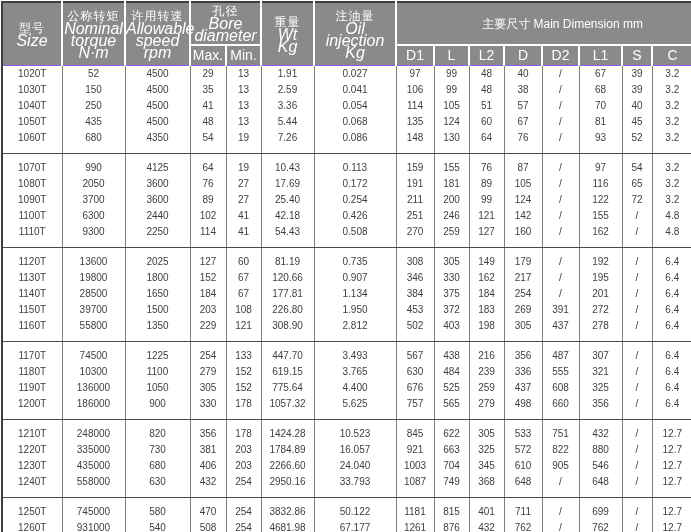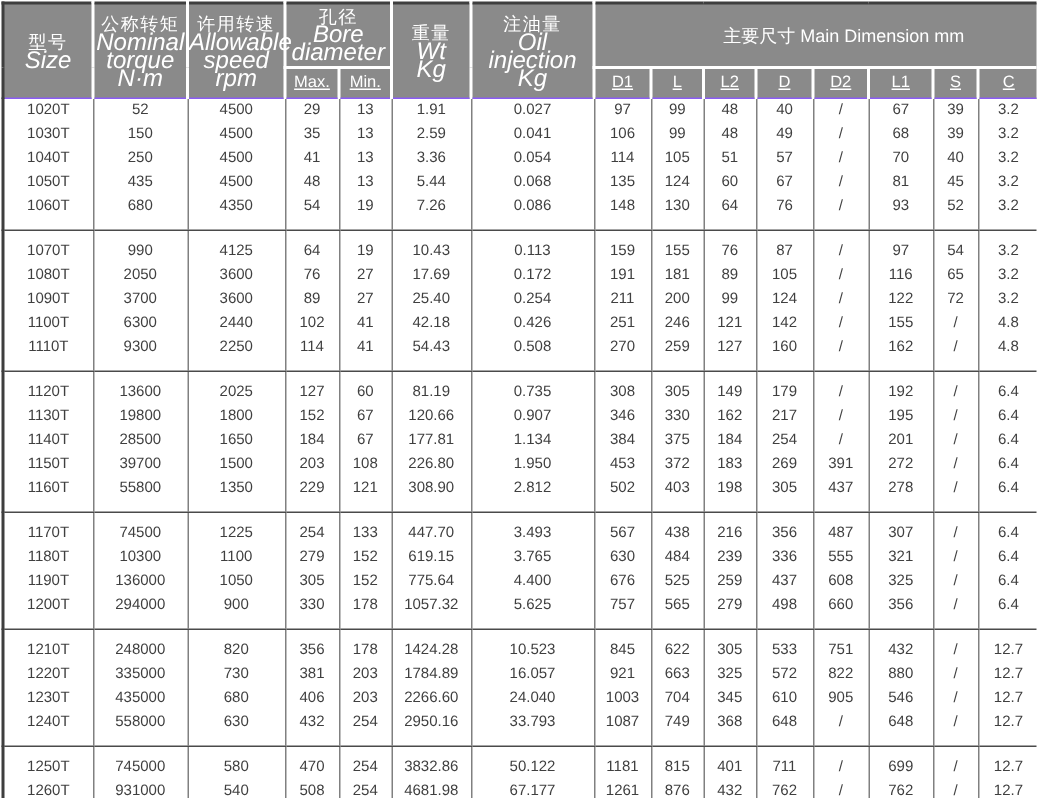--- a/index.html
+++ b/index.html
@@ -43,24 +43,23 @@
     letter-spacing: 0;
     font-style: italic;
   }
   thead .one-line {
     display: block;
     font-size: 12px;
     line-height: 14px;
     padding-left: 36px;
   }
   thead tr.hrow2 th {
-    font-size: 11px;
+    font-size: 14px;
     line-height: 13px;
     padding: 3px 0;
-    text-decoration: underline;
   }
   
   tbody td {
     text-align: center;
     font-size: 10px;
     line-height: 16px;
     padding: 0;
     color: #3f3f3f;
     border-left: 1px solid #808080;
     white-space: nowrap;
@@ -166,21 +165,21 @@
         <td>1030T</td>
         <td>150</td>
         <td>4500</td>
         <td>35</td>
         <td>13</td>
         <td>2.59</td>
         <td>0.041</td>
         <td>106</td>
         <td>99</td>
         <td>48</td>
-        <td>49</td>
+        <td>38</td>
         <td>/</td>
         <td>68</td>
         <td>39</td>
         <td>3.2</td>
       </tr>
       <tr class="">
         <td>1040T</td>
         <td>250</td>
         <td>4500</td>
         <td>41</td>
@@ -446,21 +445,21 @@
         <td>525</td>
         <td>259</td>
         <td>437</td>
         <td>608</td>
         <td>325</td>
         <td>/</td>
         <td>6.4</td>
       </tr>
       <tr class="group-end">
         <td>1200T</td>
-        <td>294000</td>
+        <td>186000</td>
         <td>900</td>
         <td>330</td>
         <td>178</td>
         <td>1057.32</td>
         <td>5.625</td>
         <td>757</td>
         <td>565</td>
         <td>279</td>
         <td>498</td>
         <td>660</td>

